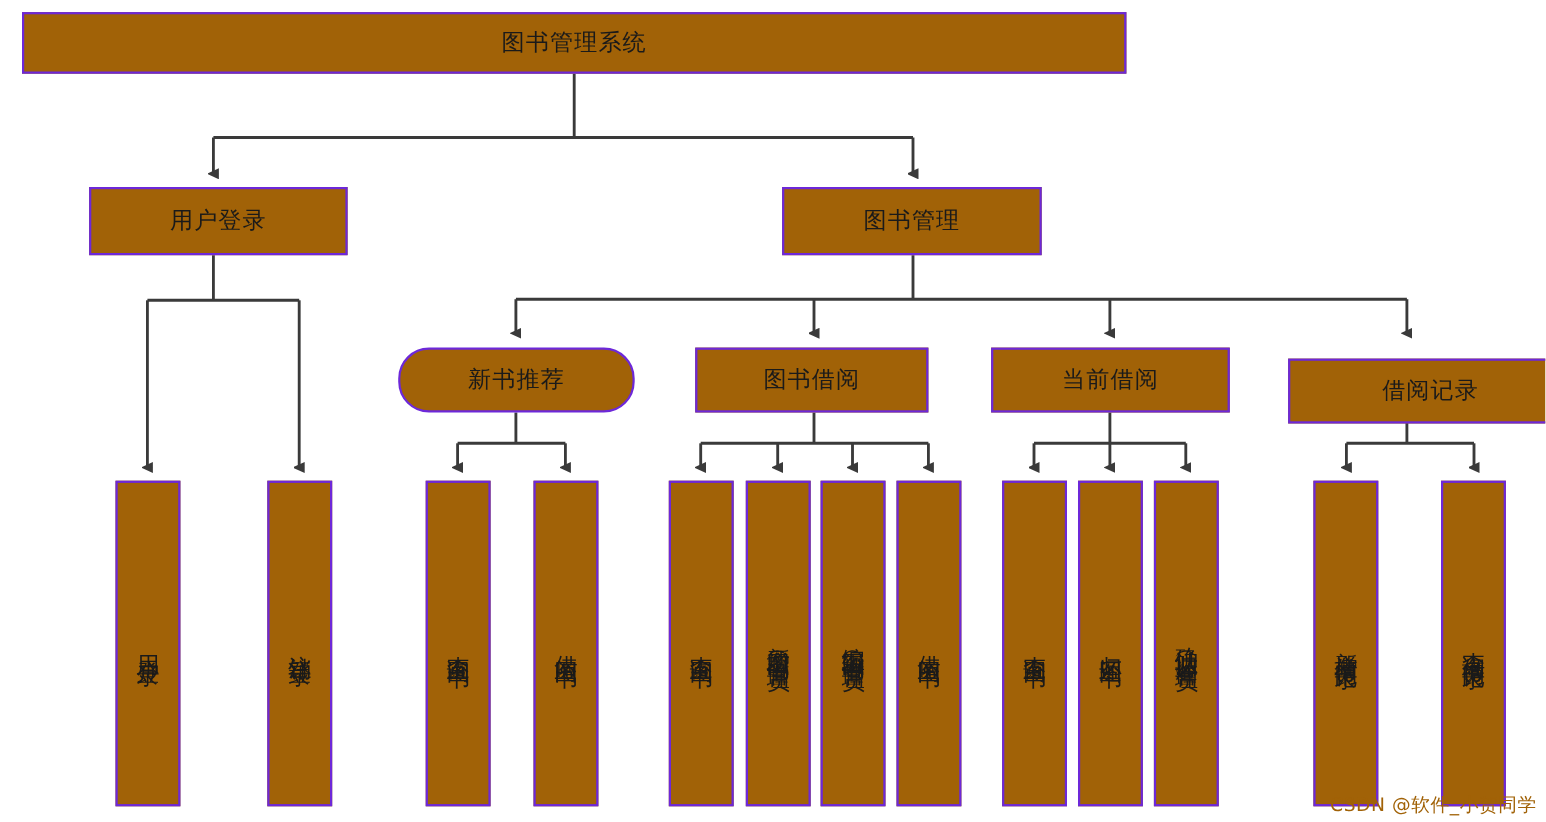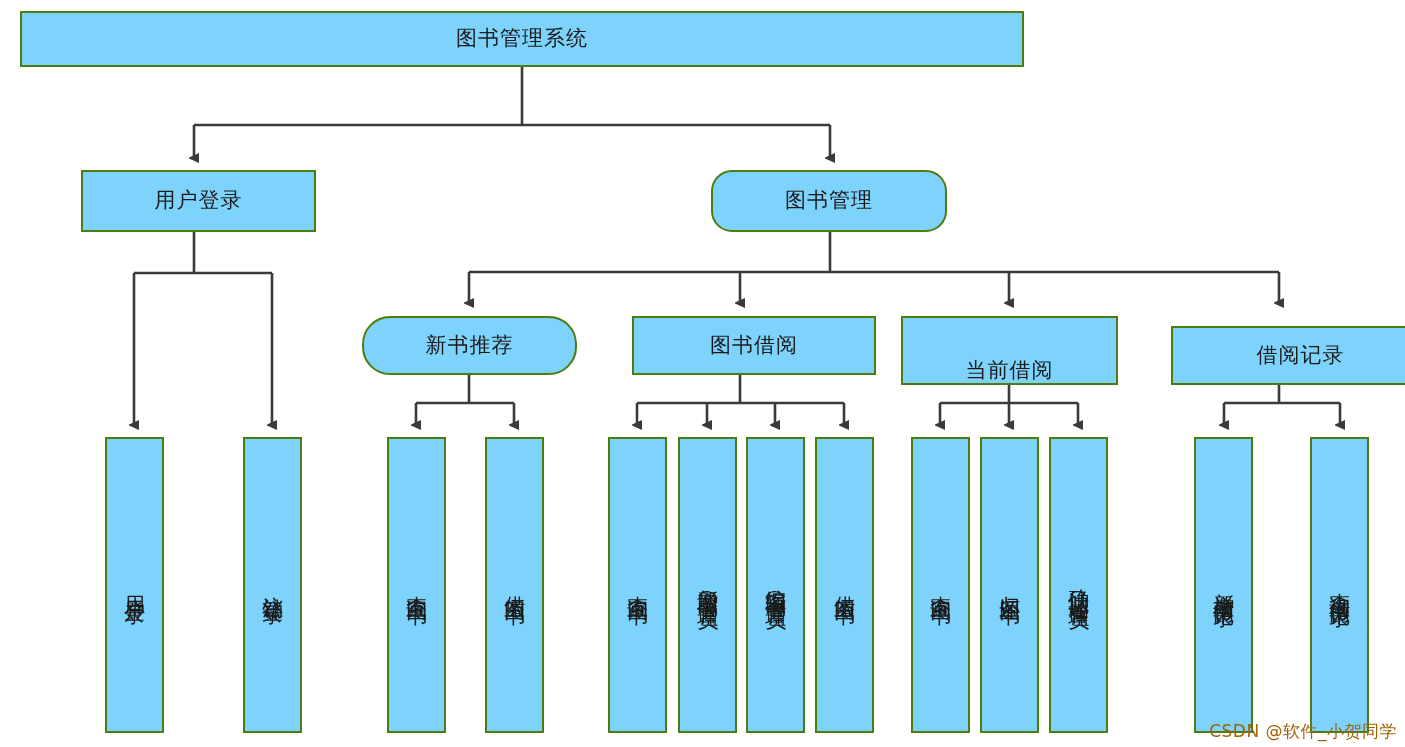--- a/index.html
+++ b/index.html
@@ -22,22 +22,22 @@
     position: absolute;
     left: 0;
     top: 0;
     width: 1405px;
     height: 747px;
     pointer-events: none;
   }
   .node {
     position: absolute;
     box-sizing: border-box;
-    background: #7dd3fc;
-    border: 2px solid #4d7c0f;
+    background: #a16207;
+    border: 2px solid #6d28d9;
     display: flex;
     align-items: center;
     justify-content: center;
     color: #1a1a1a;
     z-index: 2;
   }
   .node.h {
     font-size: 21px;
     line-height: 1.2;
     letter-spacing: 1px;
@@ -123,31 +123,31 @@
     </g>
   </svg>
 
   <div class="node h" style="left:20px; top:11px; width:1004px; height:56px;">
     <span class="txt">图书管理系统</span>
   </div>
 
   <div class="node h" style="left:81px; top:170px; width:235px; height:62px;">
     <span class="txt">用户登录</span>
   </div>
-  <div class="node h" style="left:711px; top:170px; width:236px; height:62px;border-radius:21px;">
+  <div class="node h" style="left:711px; top:170px; width:236px; height:62px;">
     <span class="txt">图书管理</span>
   </div>
 
   <div class="node h" style="left:362px; top:316px; width:215px; height:59px;border-radius:28px;">
     <span class="txt">新书推荐</span>
   </div>
-  <div class="node h" style="left:632px; top:316px; width:244px; height:59px;">
+  <div class="node h" style="left:632px; top:316px; width:212px; height:59px;">
     <span class="txt">图书借阅</span>
   </div>
-  <div class="node h" style="left:901px; top:316px; width:217px; height:69px;align-items:flex-end;">
+  <div class="node h" style="left:901px; top:316px; width:217px; height:59px;">
     <span class="txt">当前借阅</span>
   </div>
   <div class="node h" style="left:1171px; top:316px; width:259px; height:59px;margin-top:10px;">
     <span class="txt">借阅记录</span>
   </div>
 
   <div class="node v" style="left:105px; top:437px; width:59px; height:296px;">
     <span class="txt">用户登录</span>
   </div>
   <div class="node v" style="left:243px; top:437px; width:59px; height:296px;">

